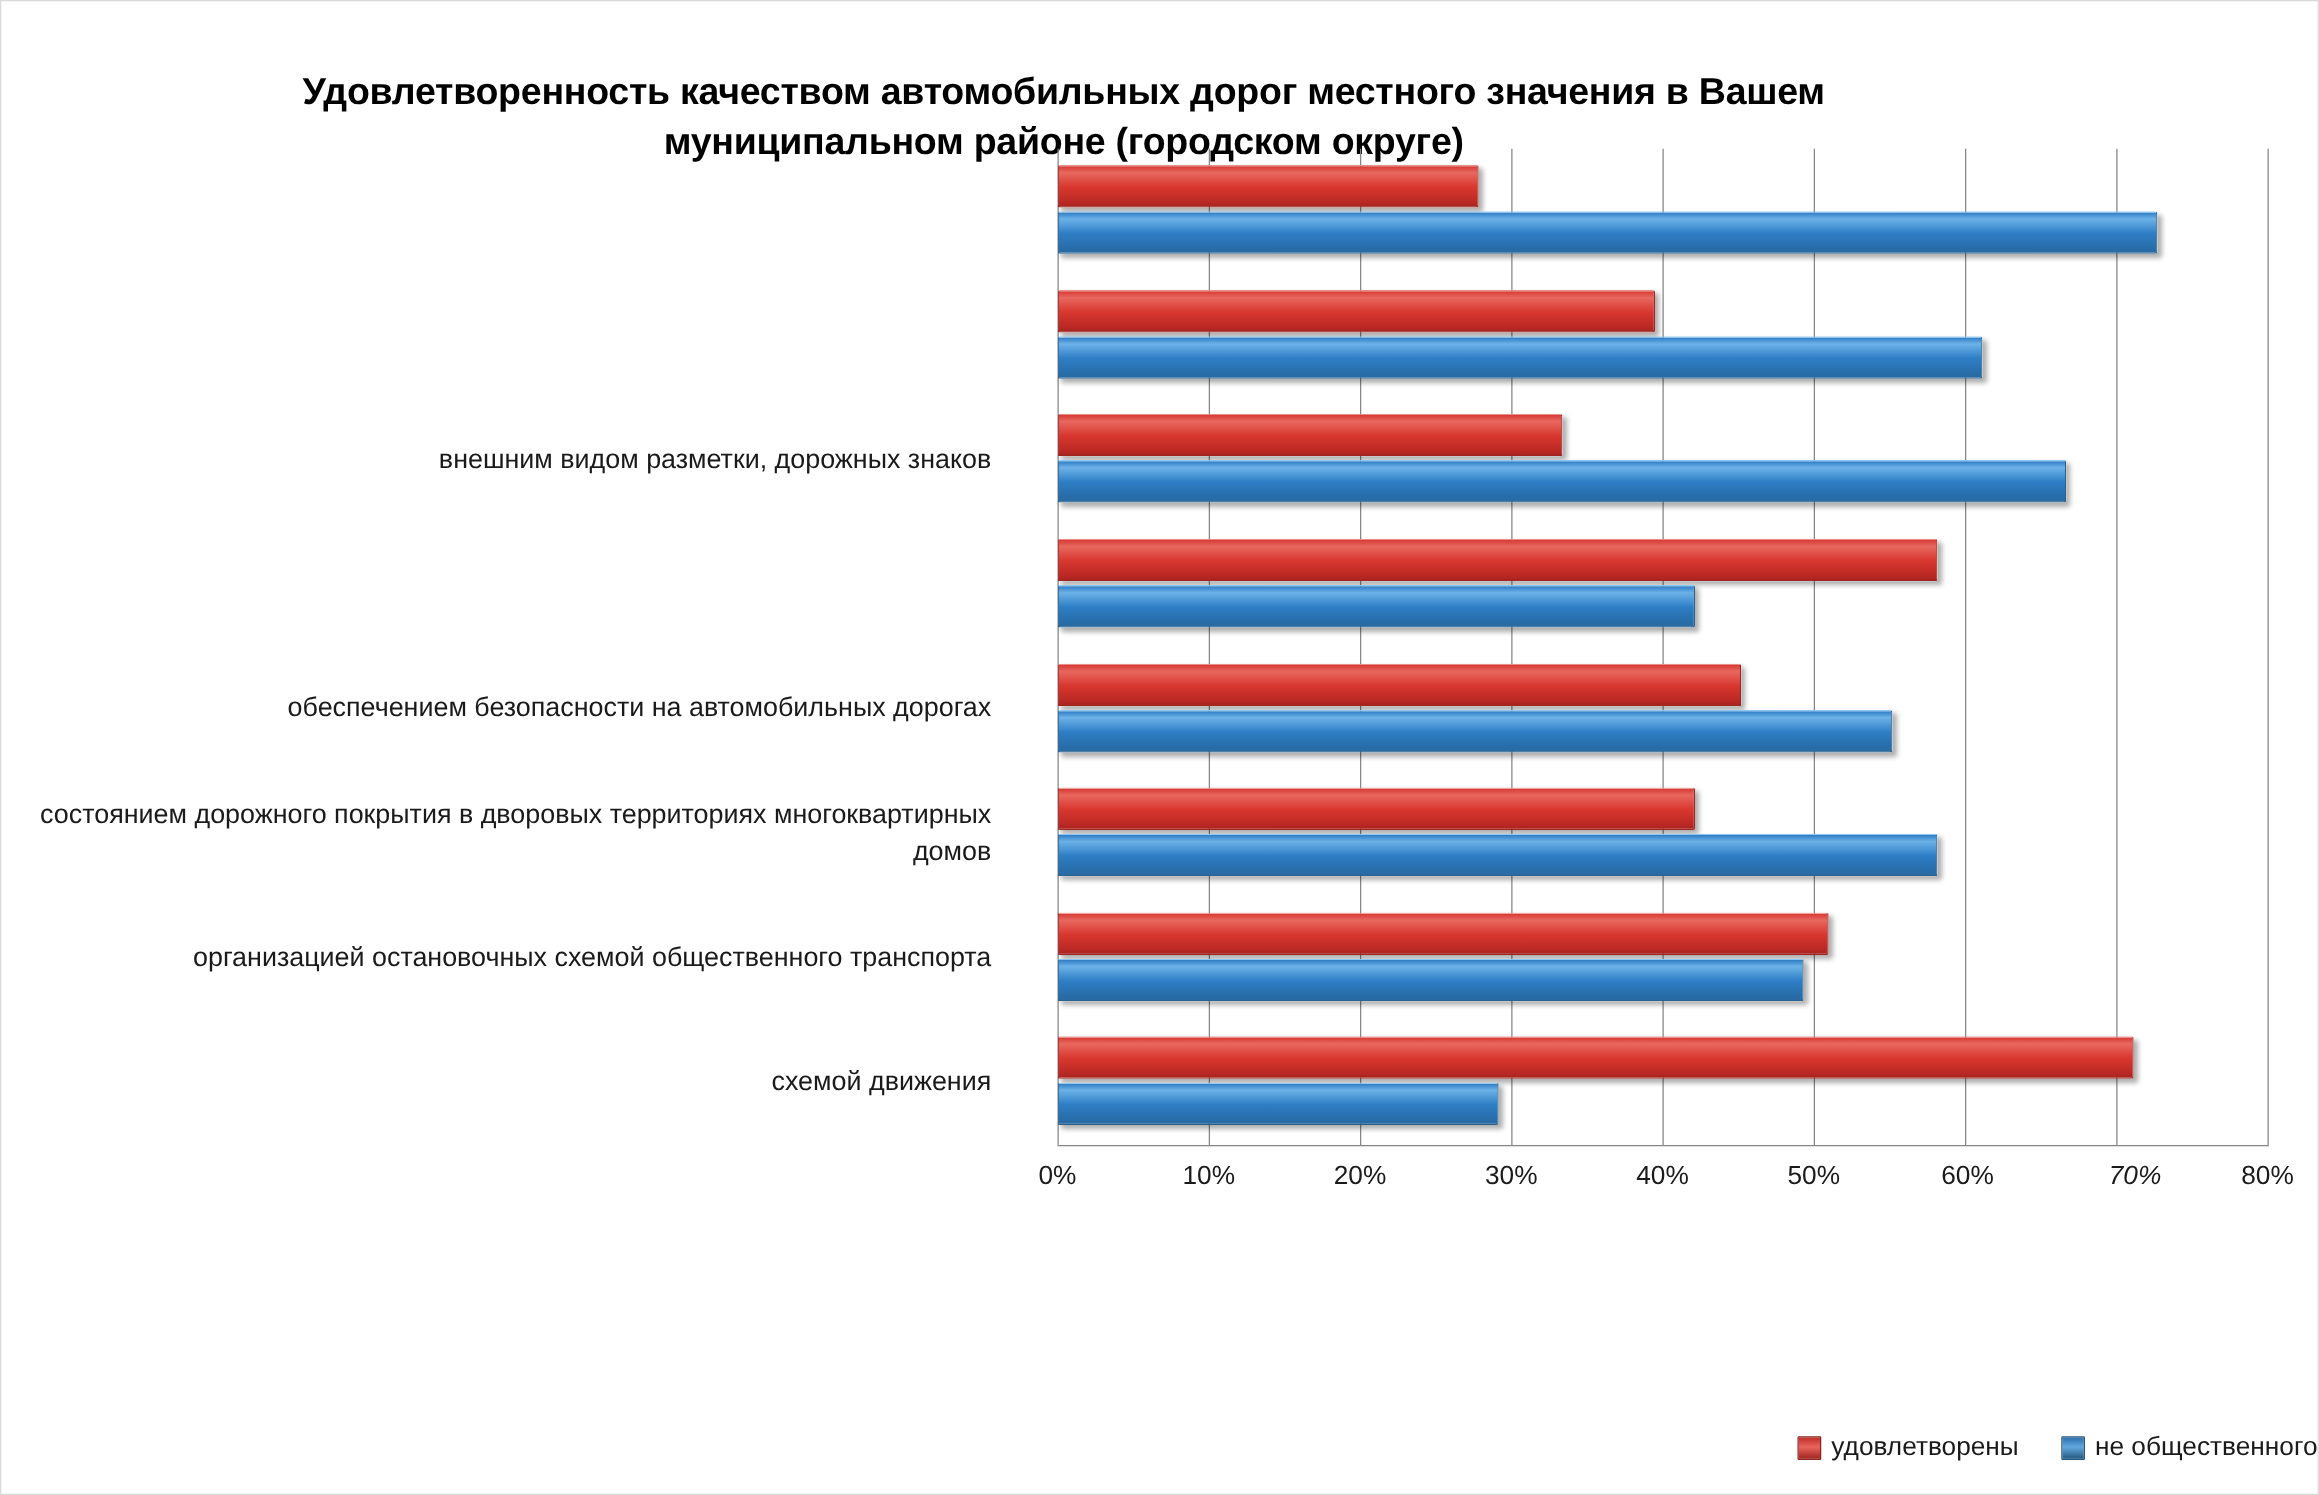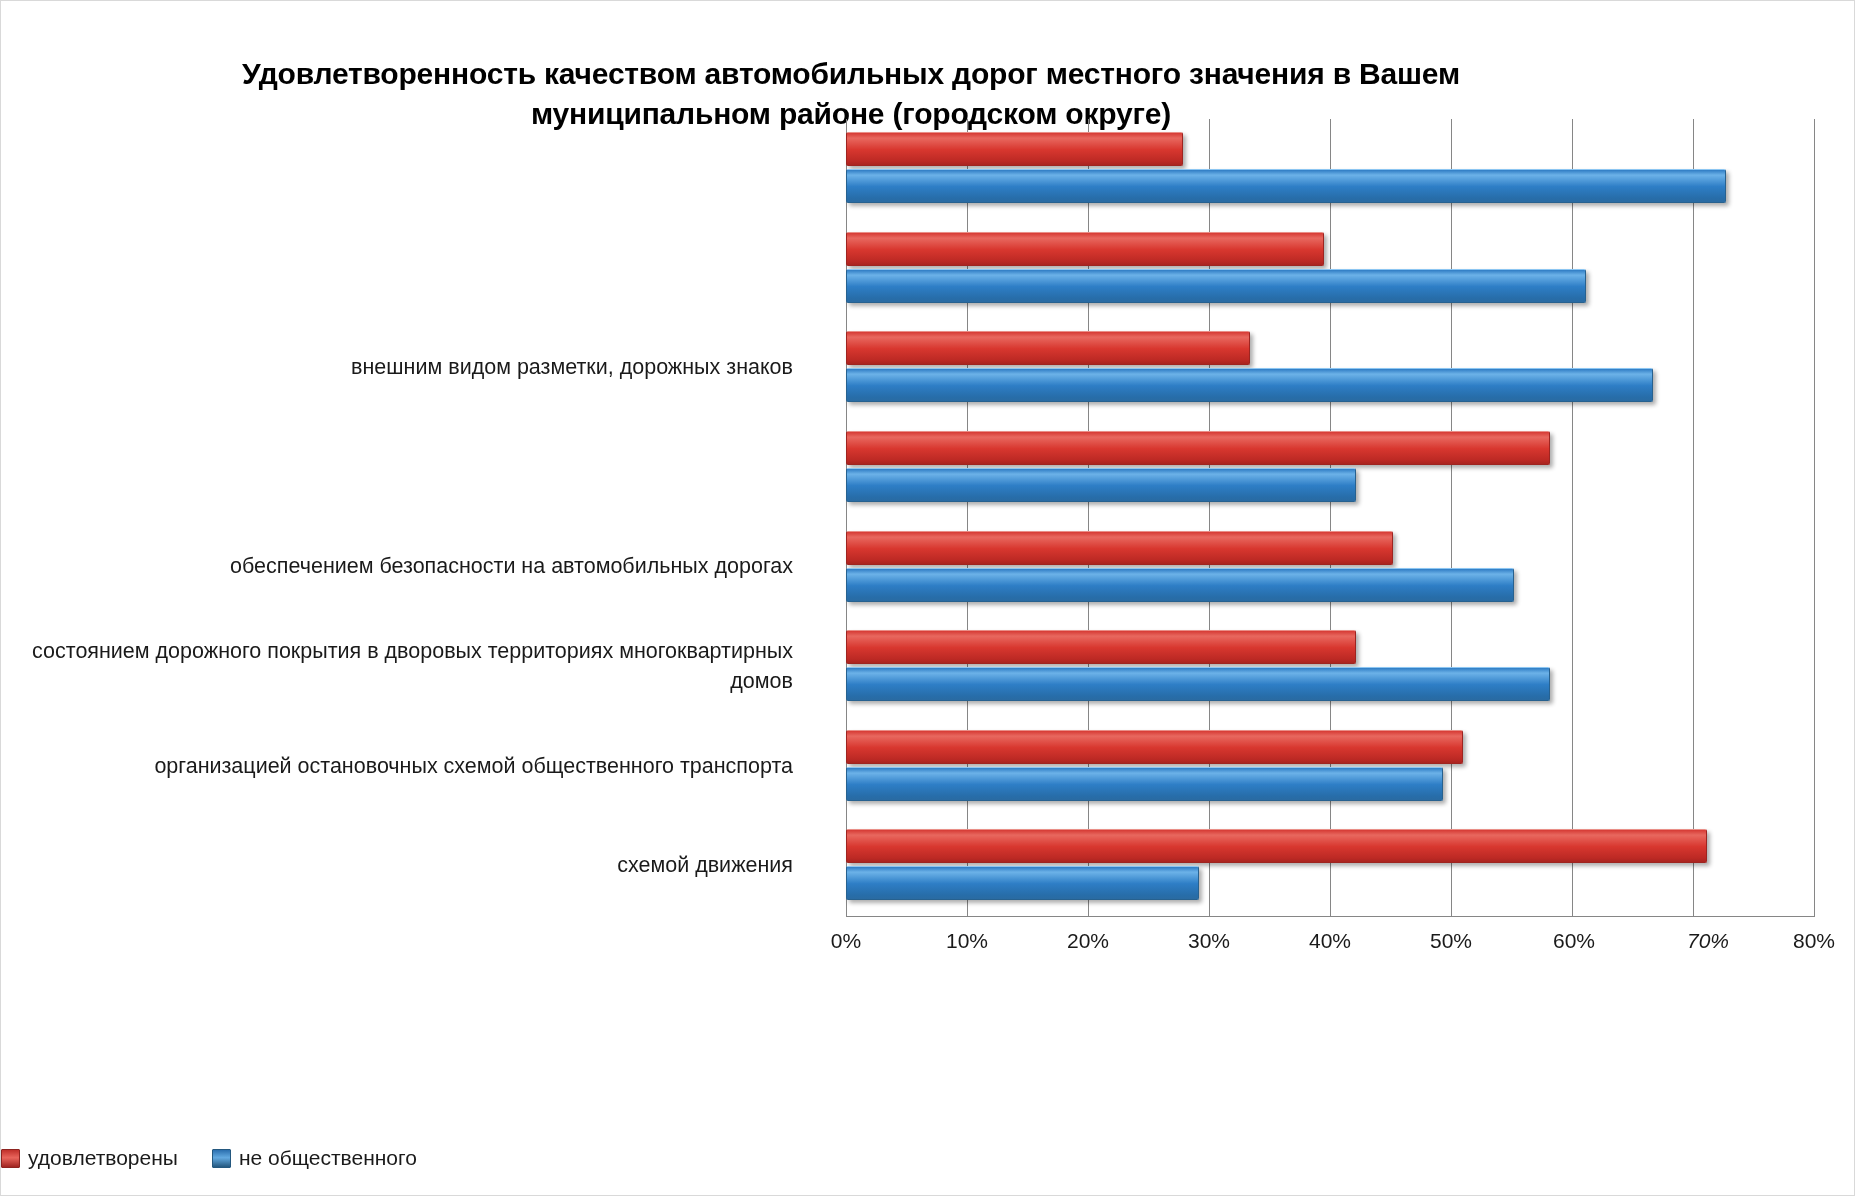--- a/index.html
+++ b/index.html
@@ -128,21 +128,21 @@
     color: #1a1a1a;
     white-space: nowrap;
   }
   
   .legend {
     position: absolute;
     left: 0;
     right: 0;
     top: 1145px;
     display: flex;
-    justify-content: flex-start;
+    justify-content: flex-end;
     align-items: center;
     gap: 34px;
   }
   .legend-item {
     display: flex;
     align-items: center;
     gap: 8px;
   }
   .legend-swatch {
     width: 17px;

